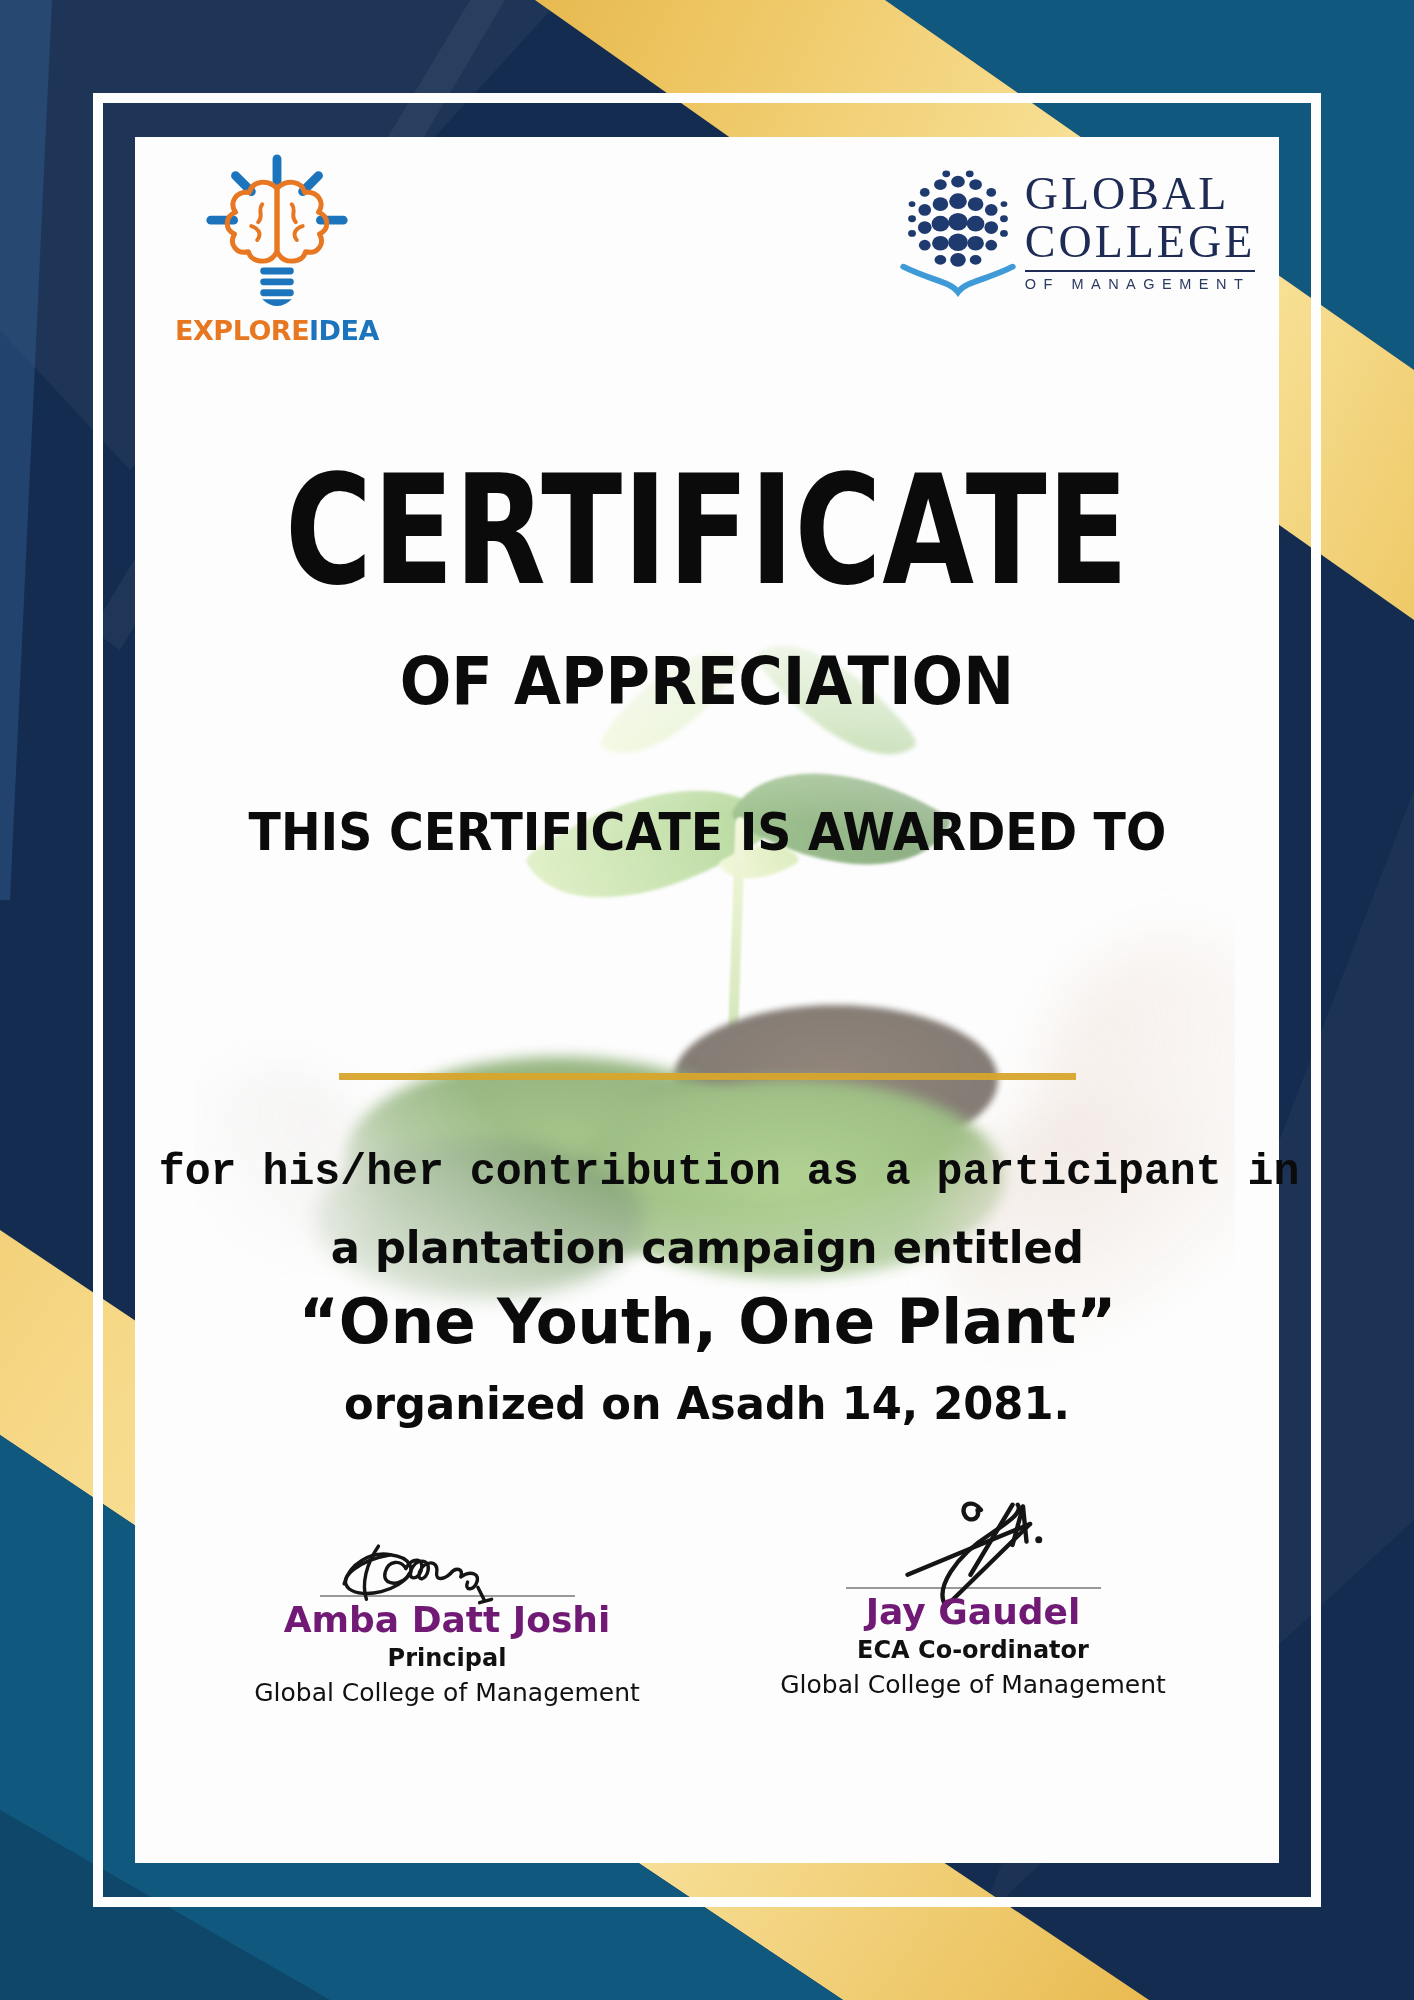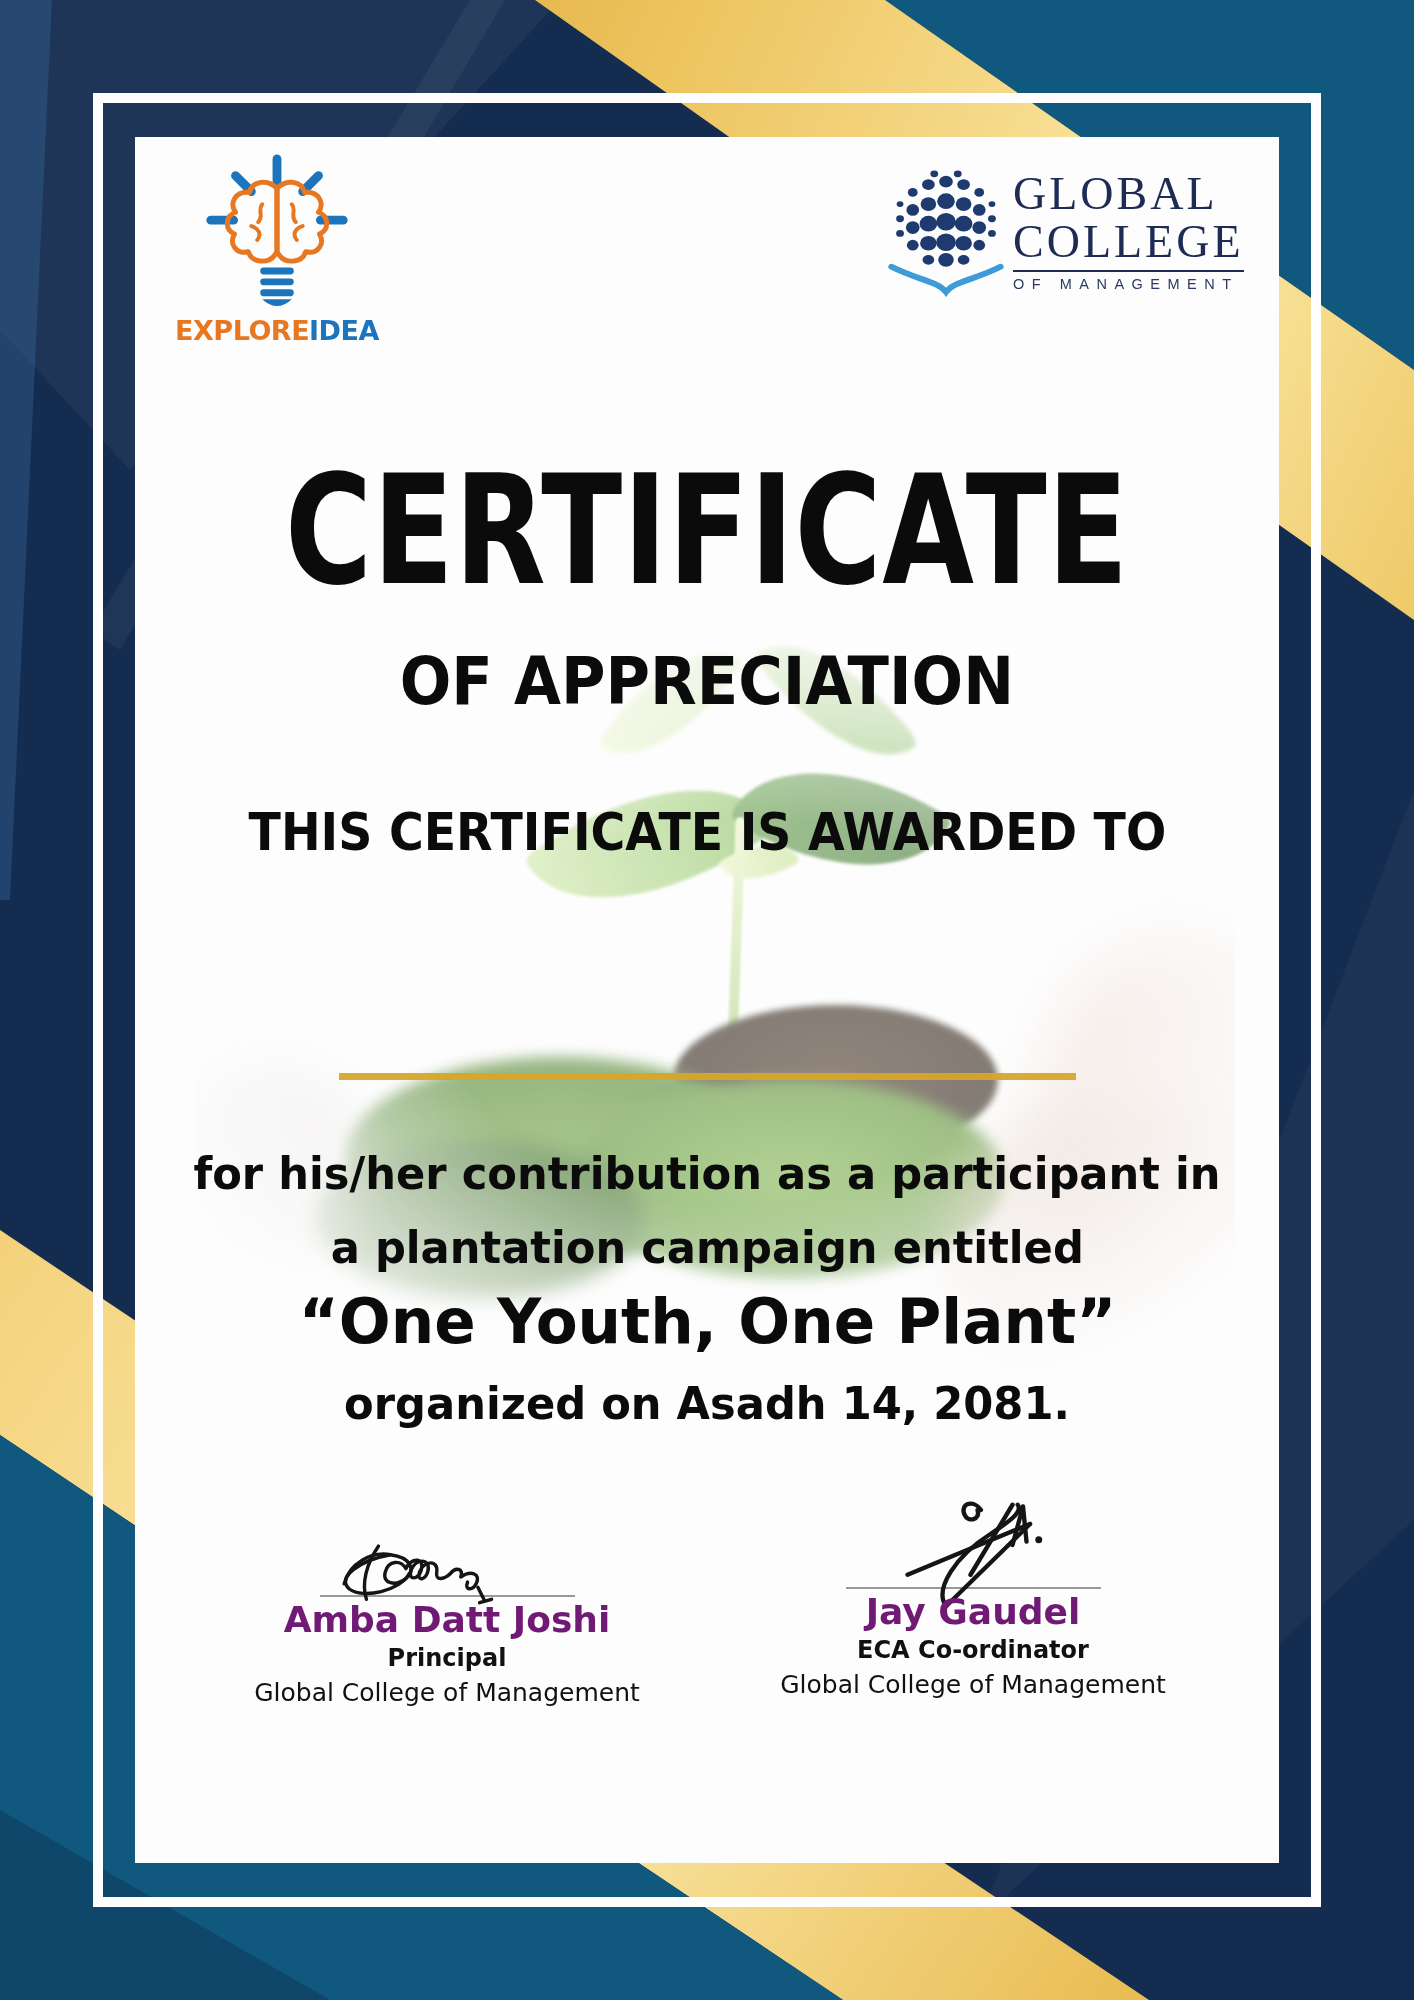--- a/index.html
+++ b/index.html
@@ -1,18 +1,18 @@
 <!DOCTYPE html>
 <html><head>
 <meta charset="utf-8">
 <style>
   html,body{margin:0;padding:0;}
   body{width:1414px;height:2000px;font-family:"DejaVu Sans","Liberation Sans",sans-serif;}
   .canvas{position:relative;width:1414px;height:2000px;overflow:hidden;background:#142C50;}
-  .abs{position:absolute;}
+  .abs{position:absolute;justify-content:center;}
   .layer{position:absolute;inset:0;}
 
   
   .facet-tl{clip-path:polygon(0 0,560px 0,130px 470px,0 330px);background:rgba(255,255,255,0.045);}
   .facet-tl2{clip-path:polygon(470px 0,505px 0,120px 650px,92px 630px);background:rgba(255,255,255,0.05);}
   .left-stripe{clip-path:polygon(0 0,52px 0,10px 900px,0 900px);background:rgba(48,96,146,0.45);}
   .teal-tr{clip-path:polygon(885px 0,1414px 0,1414px 370px);background:#11587E;}
   .gold-a{clip-path:polygon(535px 0,885px 0,1414px 370px,1414px 620px);
           background:linear-gradient(115deg,#D79F2B 4%,#EDC45F 30%,#FBE9A7 55%,#E9BC4D 80%,#D9A62F 100%);}
   .gold-b{clip-path:polygon(0 1230px,1149px 2000px,843px 2000px,0 1435px);
@@ -70,21 +70,21 @@
   
   .centerline{left:0;right:0;text-align:center;color:#0B0B0B;z-index:6;}
   .squeeze{display:inline-block;transform-origin:center;white-space:nowrap;}
   .title{top:318px;}
   .title .squeeze{font-size:152px;font-weight:bold;line-height:1;transform:scaleX(0.78);letter-spacing:1px;}
   .subtitle{top:506px;}
   .subtitle .squeeze{font-size:66px;font-weight:bold;transform:scaleX(0.92);letter-spacing:0px;}
   .awarded{top:666px;}
   .awarded .squeeze{font-size:51px;font-weight:bold;transform:scaleX(0.93);}
   .gold-line{left:204px;top:936px;width:737px;height:7px;background:rgba(215,165,44,0.95);z-index:6;}
-  .body1{top:1010px;} .body2{top:1084px;}
+  .body1{top:1010px;font-family:Liberation Mono, monospace;} .body2{top:1084px;}
   .body1 .squeeze,.body2 .squeeze{font-size:45px;font-weight:bold;transform:scaleX(0.96);}
   .campaign{top:1148px;}
   .campaign .squeeze{font-size:63px;font-weight:bold;transform:scaleX(0.97);}
   .organized{top:1240px;}
   .organized .squeeze{font-size:45px;font-weight:bold;transform:scaleX(0.96);}
 
   
   .sig{width:400px;text-align:center;z-index:6;}
   .sig-left{left:112px;top:1392px;}
   .sig-right{left:638px;top:1342px;}

